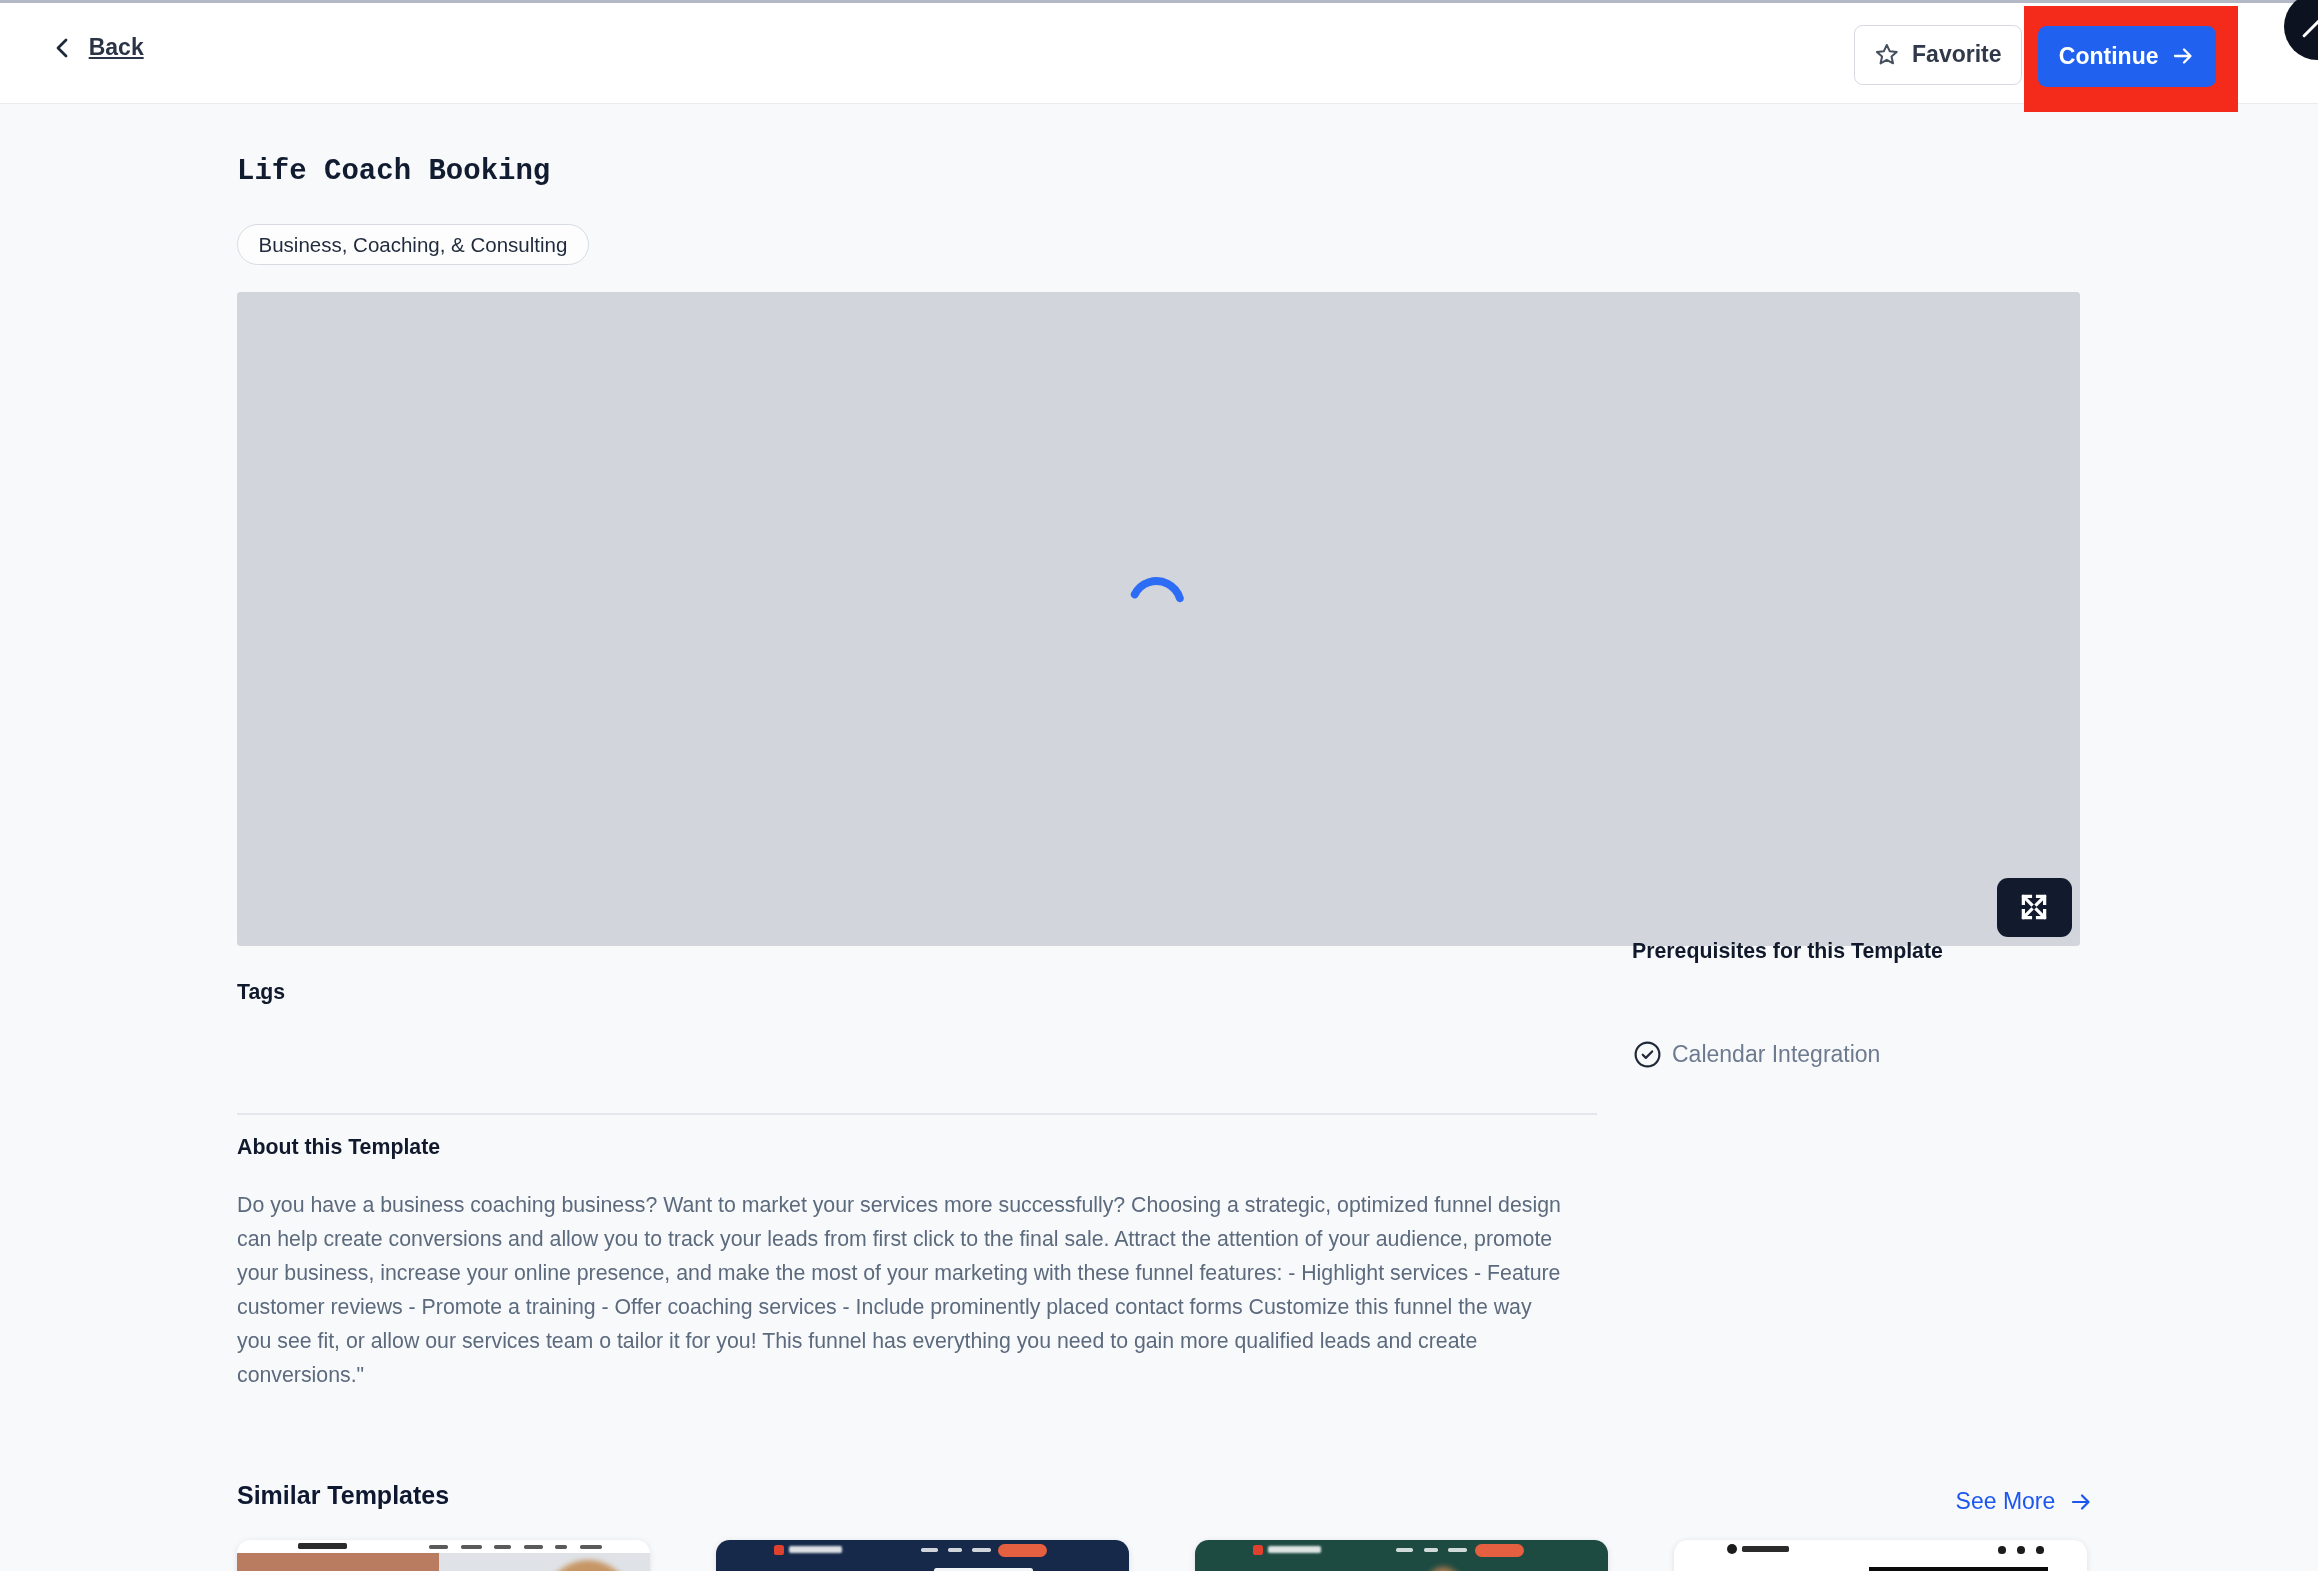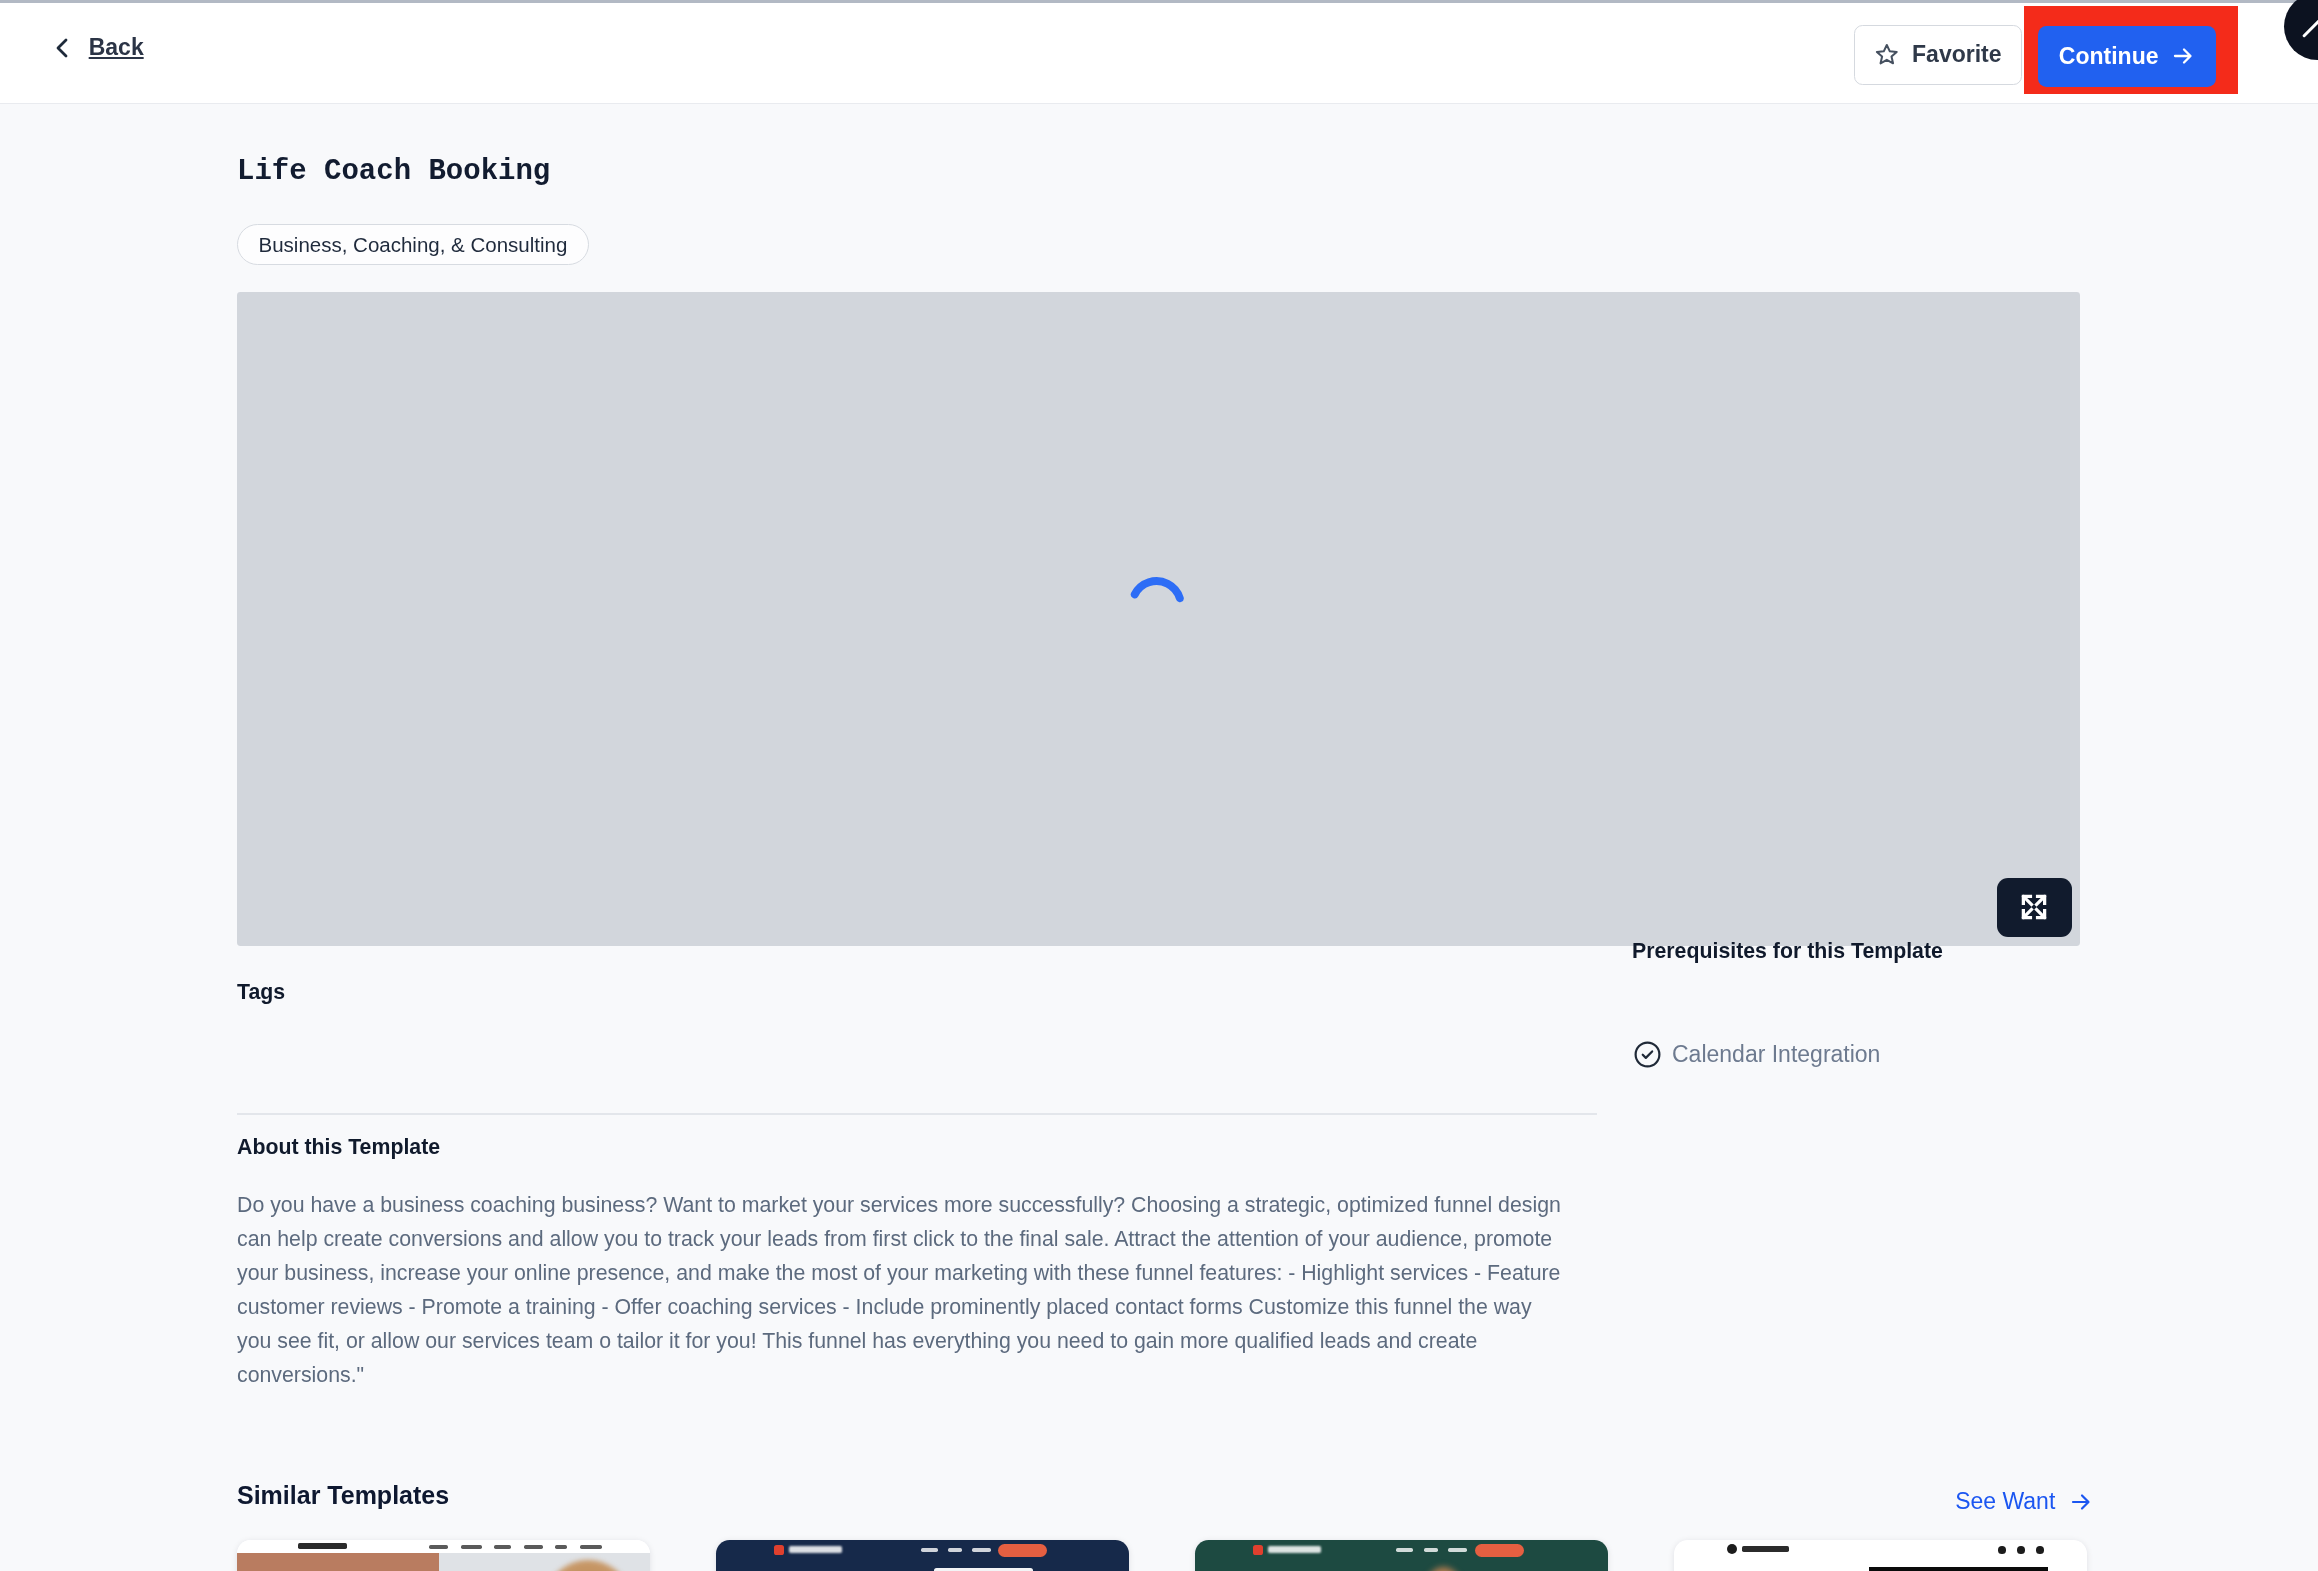--- a/index.html
+++ b/index.html
@@ -14,21 +14,21 @@
   body{font-family:"Liberation Sans","DejaVu Sans",sans-serif;background:#fff;}
   .screen{position:relative;width:2319px;height:1571px;overflow:hidden;background:var(--page-bg);}
 
   
   .top-strip{position:absolute;left:0;top:0;width:2319px;height:3.4px;background:var(--top-strip);}
   .header{position:absolute;left:0;top:3.4px;width:2319px;height:101px;background:var(--header-bg);border-bottom:1.7px solid var(--header-border);}
   .back-btn{position:absolute;left:51px;top:31px;display:flex;align-items:center;gap:13.7px;cursor:pointer;color:var(--text-back);text-decoration:underline;}
   .back-btn .lbl{font-size:23px;font-weight:600;}
   .favorite-btn{position:absolute;left:1854px;top:21.3px;width:168px;height:60px;background:#fff;border:1.7px solid #d5d9df;border-radius:8.5px;display:flex;align-items:center;justify-content:center;gap:12px;cursor:pointer;}
   .favorite-btn .lbl{font-size:23px;font-weight:600;color:#2f3949;}
-  .annotation-box{position:absolute;left:2024px;top:2.6px;width:214px;height:88px;background:var(--annotation-red);z-index:40;}
+  .annotation-box{position:absolute;left:2024px;top:2.6px;width:214px;height:106px;background:var(--annotation-red);z-index:40;}
   .continue-btn{position:absolute;left:13.7px;top:19.6px;width:178px;height:61px;background:var(--accent-blue);border-radius:8.5px;display:flex;align-items:center;justify-content:center;gap:12px;cursor:pointer;}
   .continue-btn .lbl{font-size:23px;font-weight:600;color:#fff;}
   .corner-circle{position:absolute;left:2284px;top:-10.2px;width:67px;height:67px;border-radius:50%;background:#0c1220;z-index:50;}
   .corner-circle .slash{position:absolute;left:15.4px;top:32px;width:29px;height:3.4px;background:#fff;transform:rotate(-45deg);border-radius:1.7px;}
 
   
   .page-title{position:absolute;left:237px;top:155px;font-size:29px;font-weight:700;color:var(--text-dark);font-family:Liberation Mono, monospace;}
   .category-badge{position:absolute;left:237px;top:224px;height:41px;padding:0 20.5px;border:1.7px solid var(--pill-border);border-radius:20.5px;background:#fdfdfe;display:inline-flex;align-items:center;font-size:20.5px;font-weight:500;color:#1f2a3c;}
 
   .preview{position:absolute;left:237px;top:292px;width:1843px;height:654px;background:var(--preview-gray);border-radius:3.4px;}
@@ -160,21 +160,21 @@
             <circle cx="12" cy="12" r="9.2" stroke="#1f2937" stroke-width="1.7"></circle>
             <path d="M8.3 12.2l2.4 2.4 4.9-5" stroke="#1f2937" stroke-width="1.7" stroke-linecap="round" stroke-linejoin="round"></path>
           </svg>
         </span>
         <span class="lbl">Calendar Integration</span>
       </li>
     </ul>
 
   <h2 class="similar-heading">Similar Templates</h2>
   <div class="see-more">
-    <span class="lbl">See Want</span>
+    <span class="lbl">See More</span>
     <span>
       <svg width="24" height="24" viewBox="0 0 24 24" fill="none">
           <path d="M4 12h15M13 5.5l6.5 6.5-6.5 6.5" stroke="#1b56f1" stroke-width="2.2" stroke-linecap="round" stroke-linejoin="round"></path>
         </svg>
     </span>
   </div>
 
   <div class="cards-row">
 
     <div class="card card-1">

